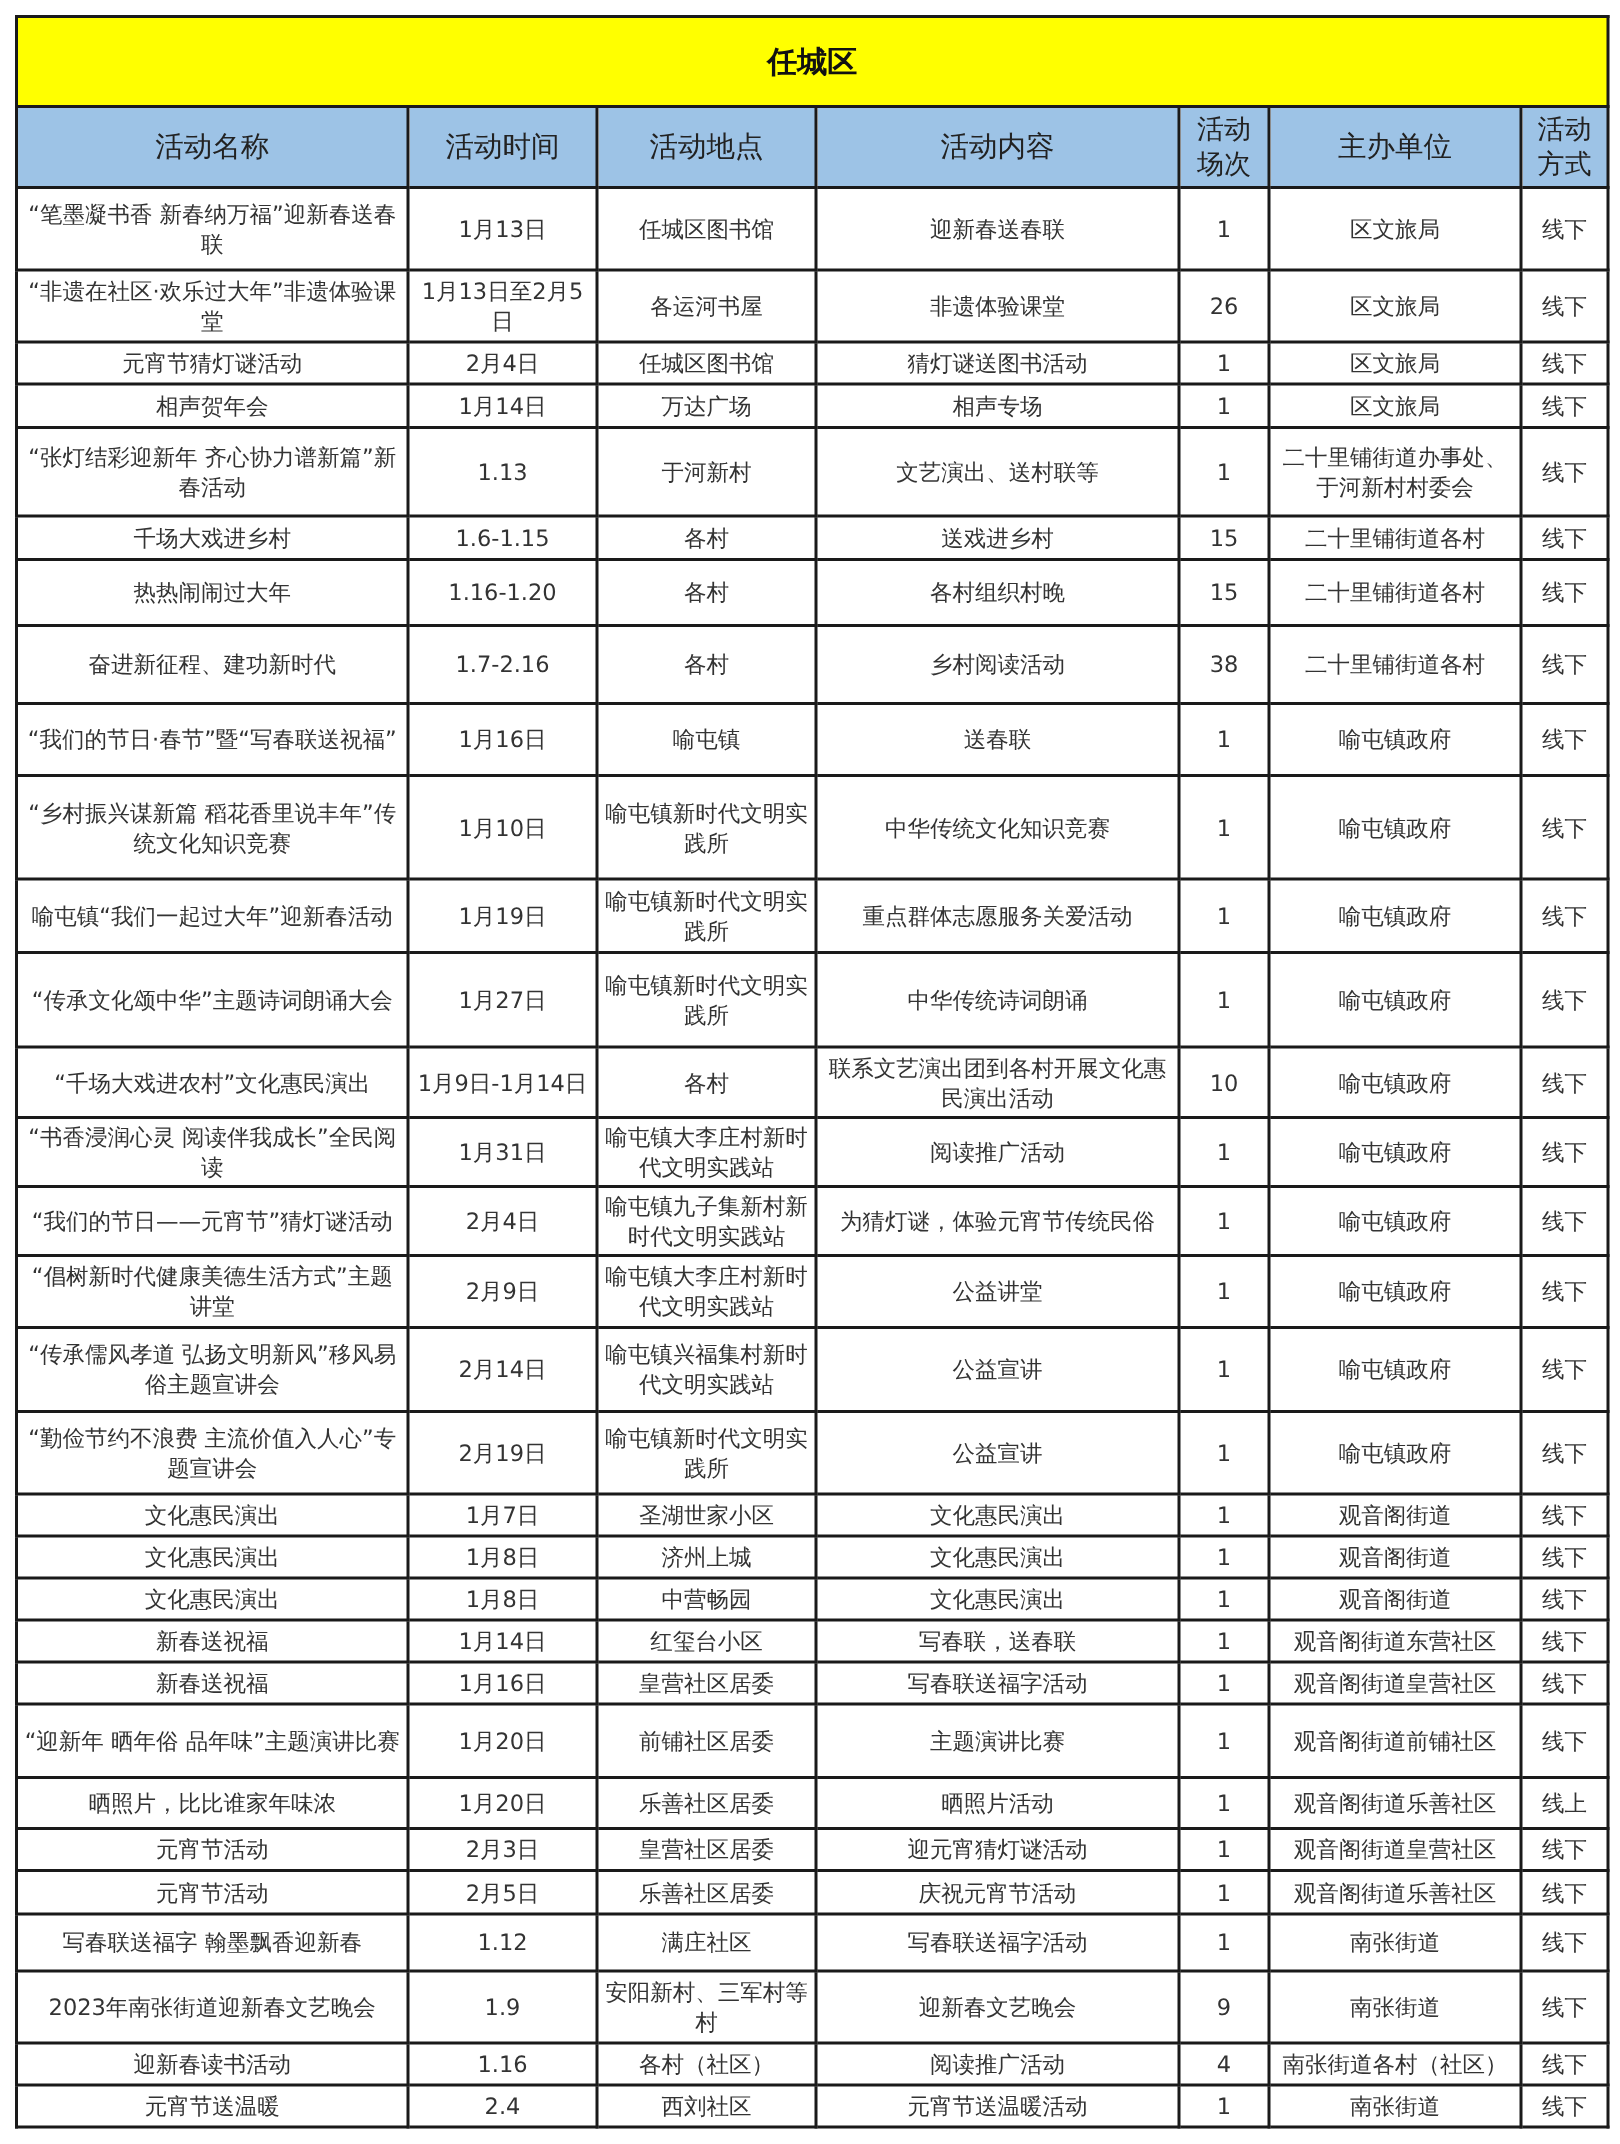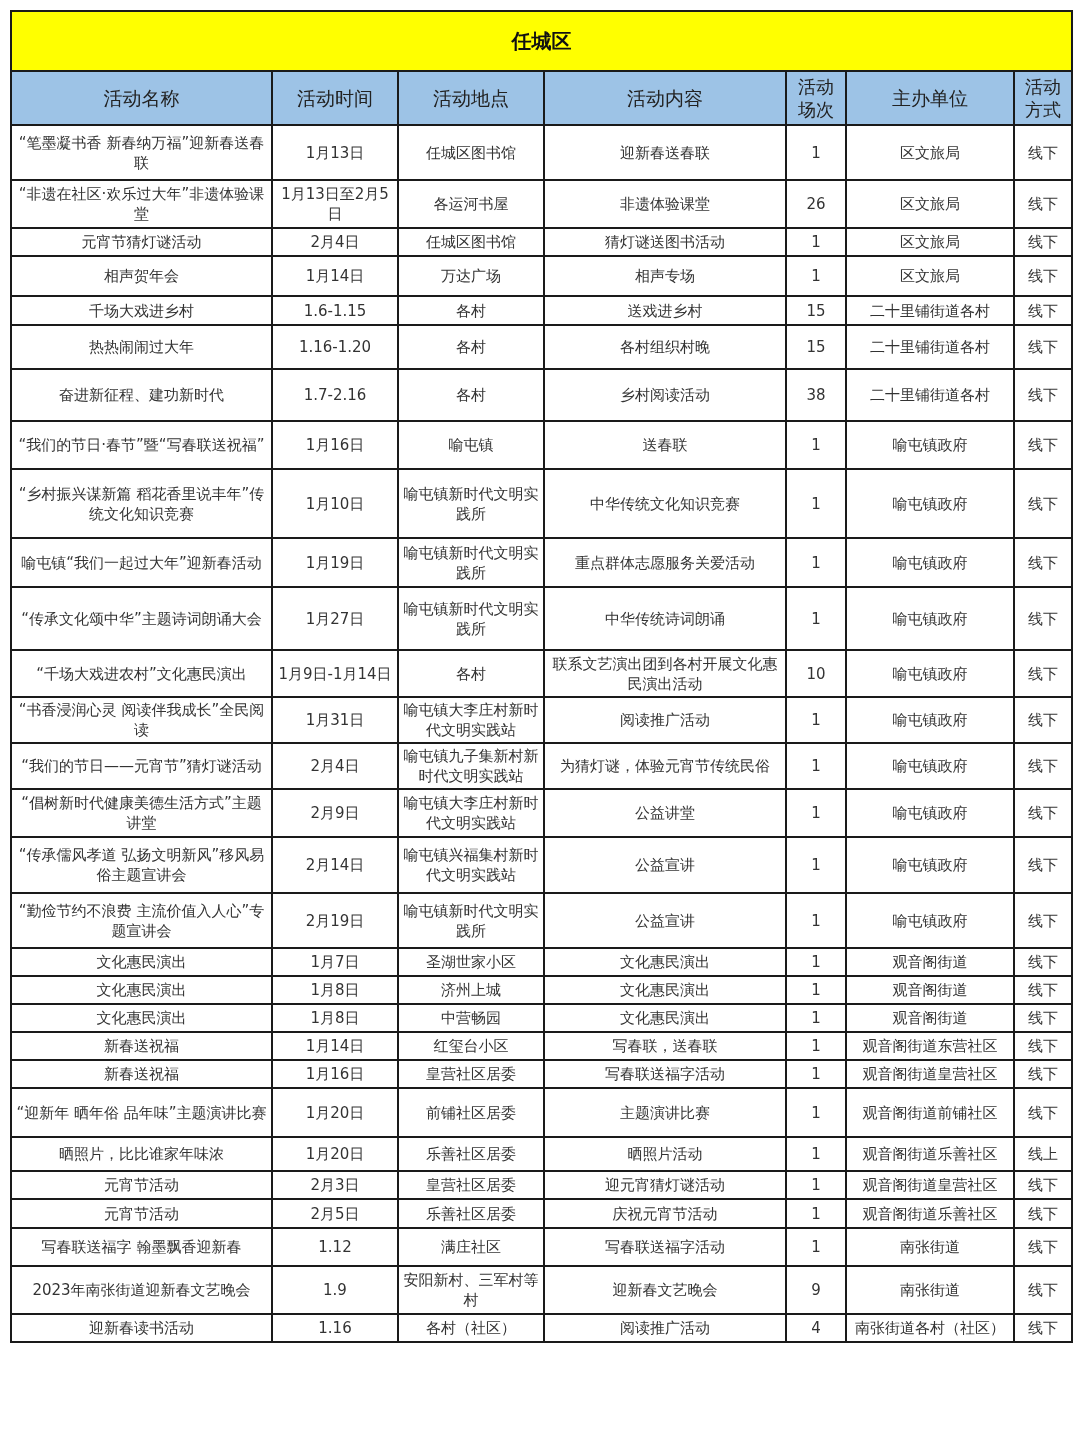--- a/index.html
+++ b/index.html
@@ -64,28 +64,37 @@
         </tr>
         <tr style="height: 28px;">
           <td style="height: 26px;">元宵节猜灯谜活动</td>
           <td style="height: 26px;">2月4日</td>
           <td style="height: 26px;">任城区图书馆</td>
           <td style="height: 26px;">猜灯谜送图书活动</td>
           <td class="num" style="height: 26px;">1</td>
           <td style="height: 26px;">区文旅局</td>
           <td style="height: 26px;">线下</td>
         </tr>
-        <tr style="height: 40px; margin-top: 16px;">
+        <tr style="height: 29px; margin-top: 16px;">
           <td style="height: 27px;">相声贺年会</td>
           <td style="height: 27px;">1月14日</td>
           <td style="height: 27px;">万达广场</td>
           <td style="height: 27px;">相声专场</td>
           <td class="num" style="height: 27px;">1</td>
           <td style="height: 27px;">区文旅局</td>
           <td style="height: 27px;">线下</td>
+        </tr>
+        <tr style="height: 59px;">
+          <td style="height: 57px;">“张灯结彩迎新年 齐心协力谱新篇”新春活动</td>
+          <td style="height: 57px;">1.13</td>
+          <td style="height: 57px;">于河新村</td>
+          <td style="height: 57px;">文艺演出、送村联等</td>
+          <td class="num" style="height: 57px;">1</td>
+          <td style="height: 57px;">二十里铺街道办事处、于河新村村委会</td>
+          <td style="height: 57px;">线下</td>
         </tr>
         <tr style="height: 29px;">
           <td style="height: 27px;">千场大戏进乡村</td>
           <td style="height: 27px;">1.6-1.15</td>
           <td style="height: 27px;">各村</td>
           <td style="height: 27px;">送戏进乡村</td>
           <td class="num" style="height: 27px;">15</td>
           <td style="height: 27px;">二十里铺街道各村</td>
           <td style="height: 27px;">线下</td>
         </tr>
@@ -298,15 +307,24 @@
         </tr>
         <tr style="height: 28px;">
           <td style="height: 26px;">迎新春读书活动</td>
           <td style="height: 26px;">1.16</td>
           <td style="height: 26px;">各村（社区）</td>
           <td style="height: 26px;">阅读推广活动</td>
           <td class="num" style="height: 26px;">4</td>
           <td style="height: 26px;">南张街道各村（社区）</td>
           <td style="height: 26px;">线下</td>
         </tr>
+        <tr style="height: 28px;">
+          <td style="height: 26px;">元宵节送温暖</td>
+          <td style="height: 26px;">2.4</td>
+          <td style="height: 26px;">西刘社区</td>
+          <td style="height: 26px;">元宵节送温暖活动</td>
+          <td class="num" style="height: 26px;">1</td>
+          <td style="height: 26px;">南张街道</td>
+          <td style="height: 26px;">线下</td>
+        </tr>
       </tbody>
   </table>
 </div>
 
 </body></html>

